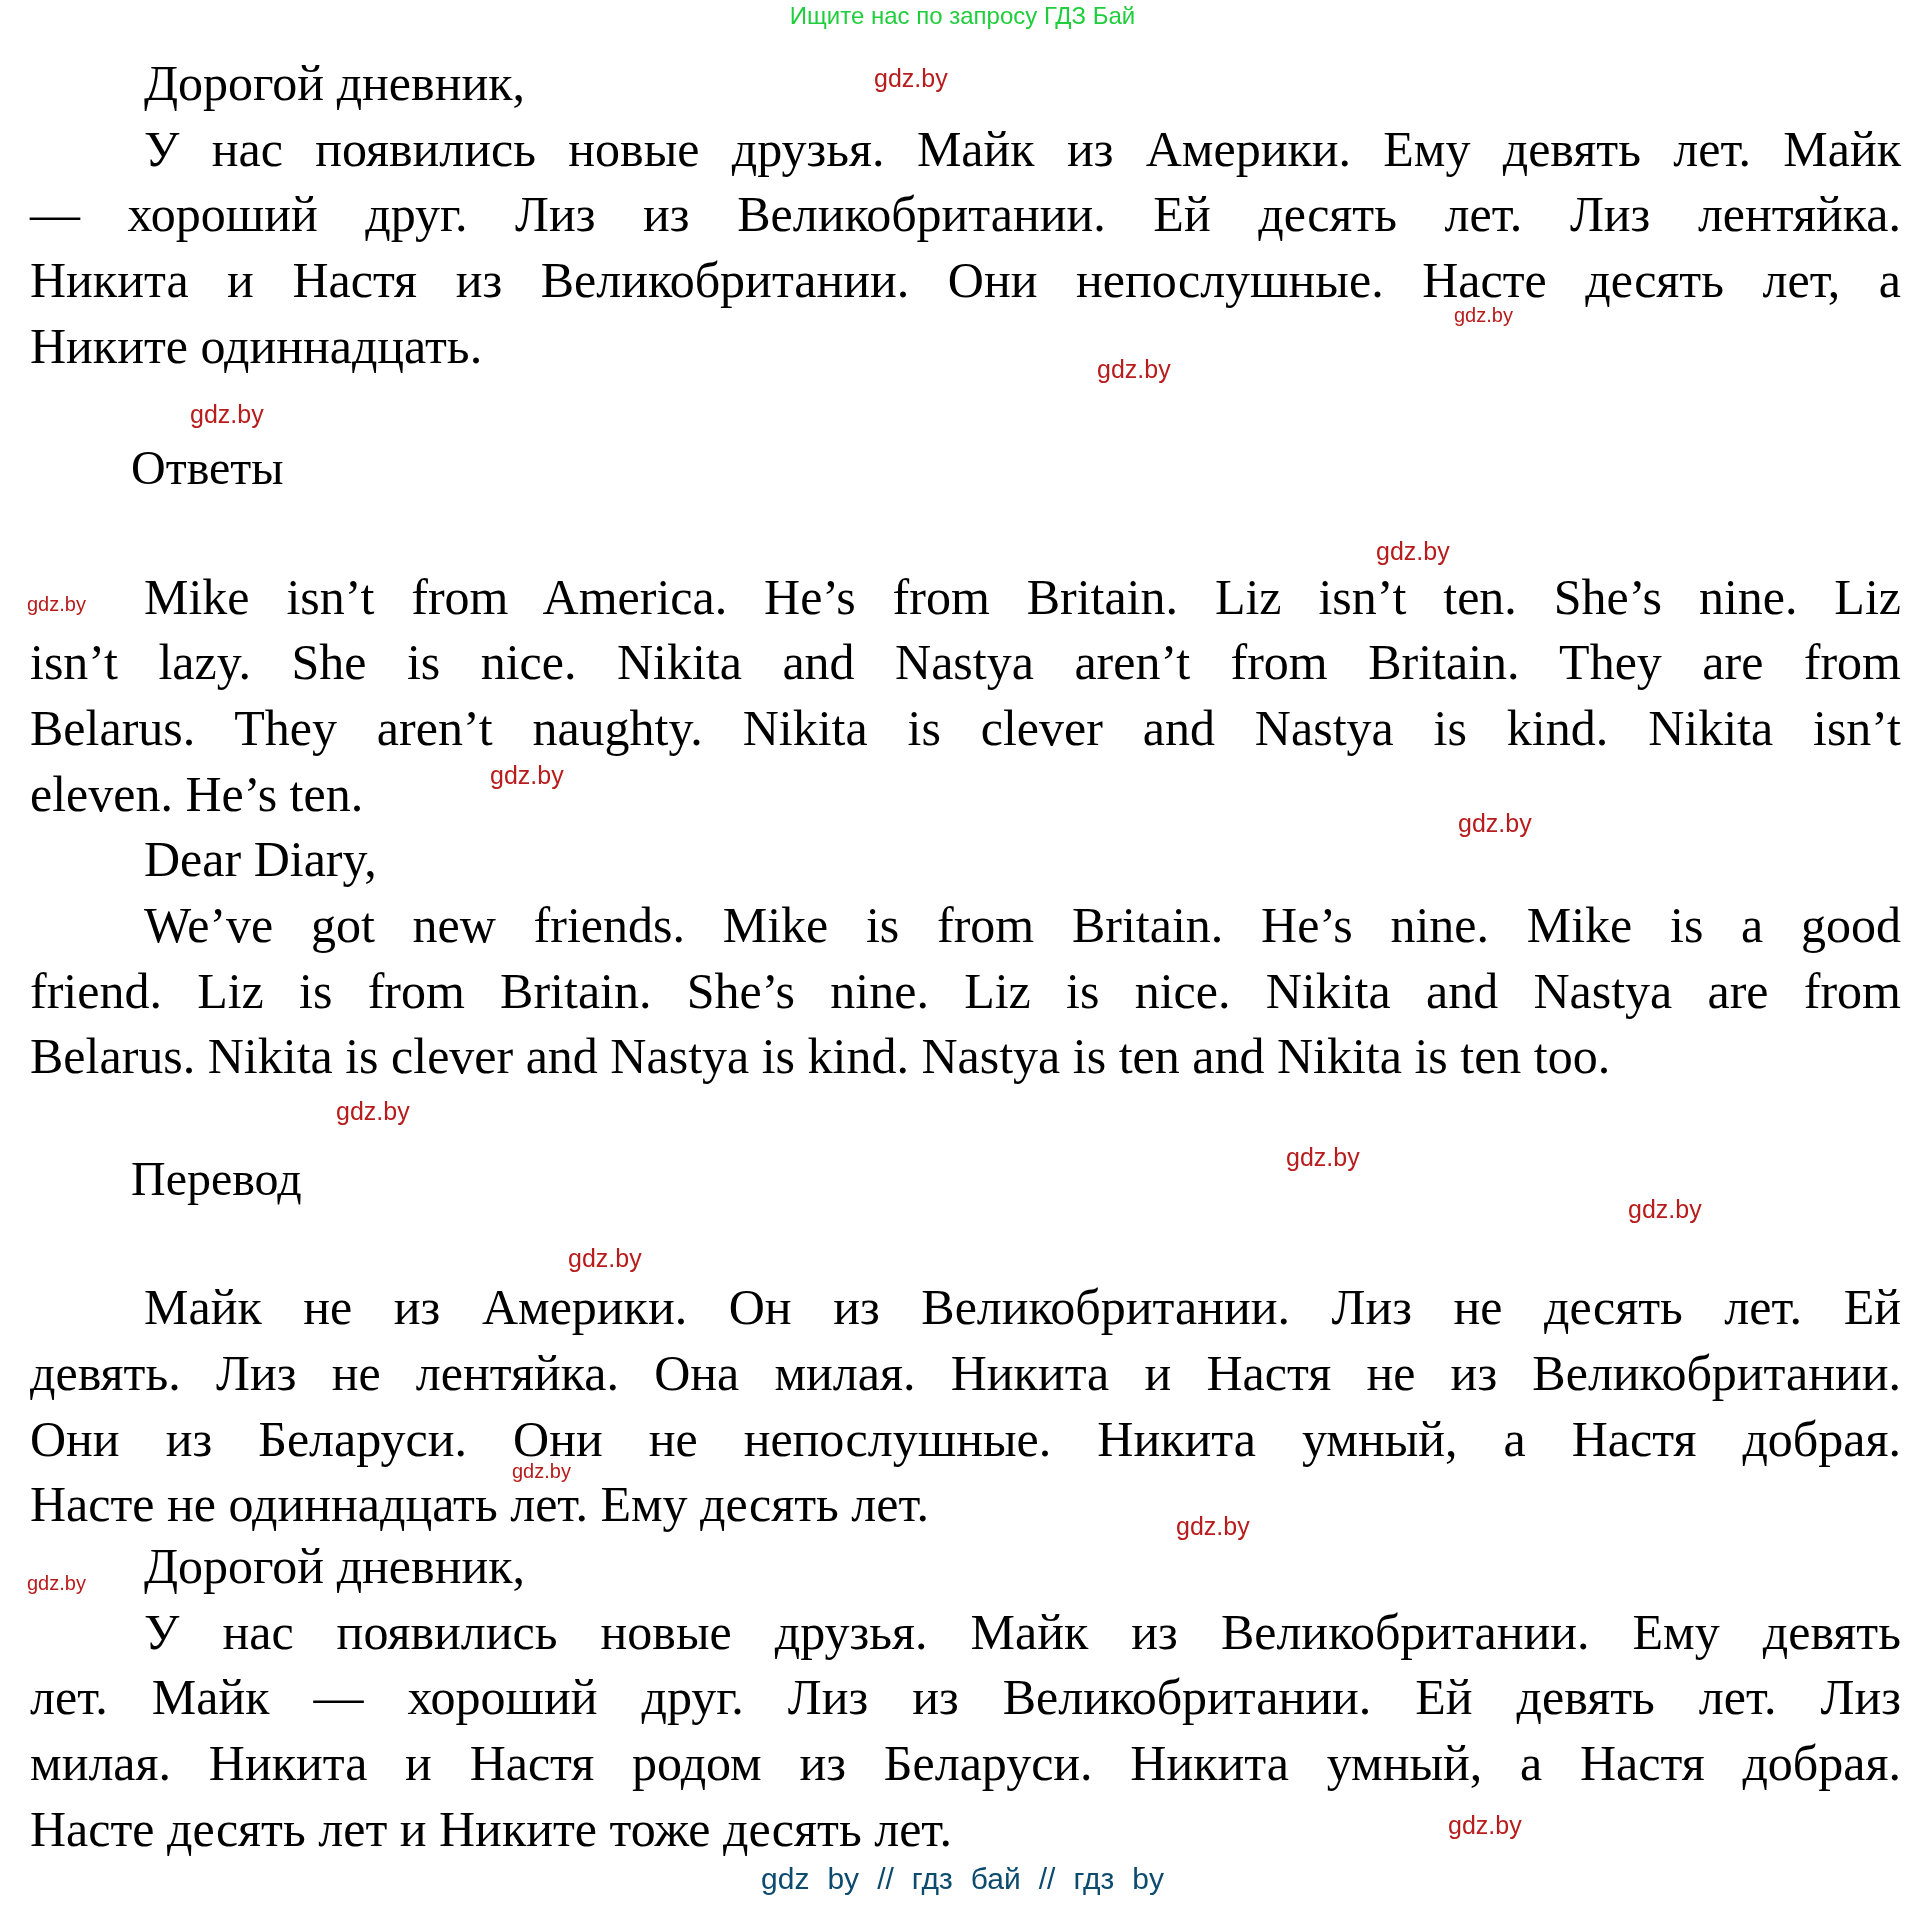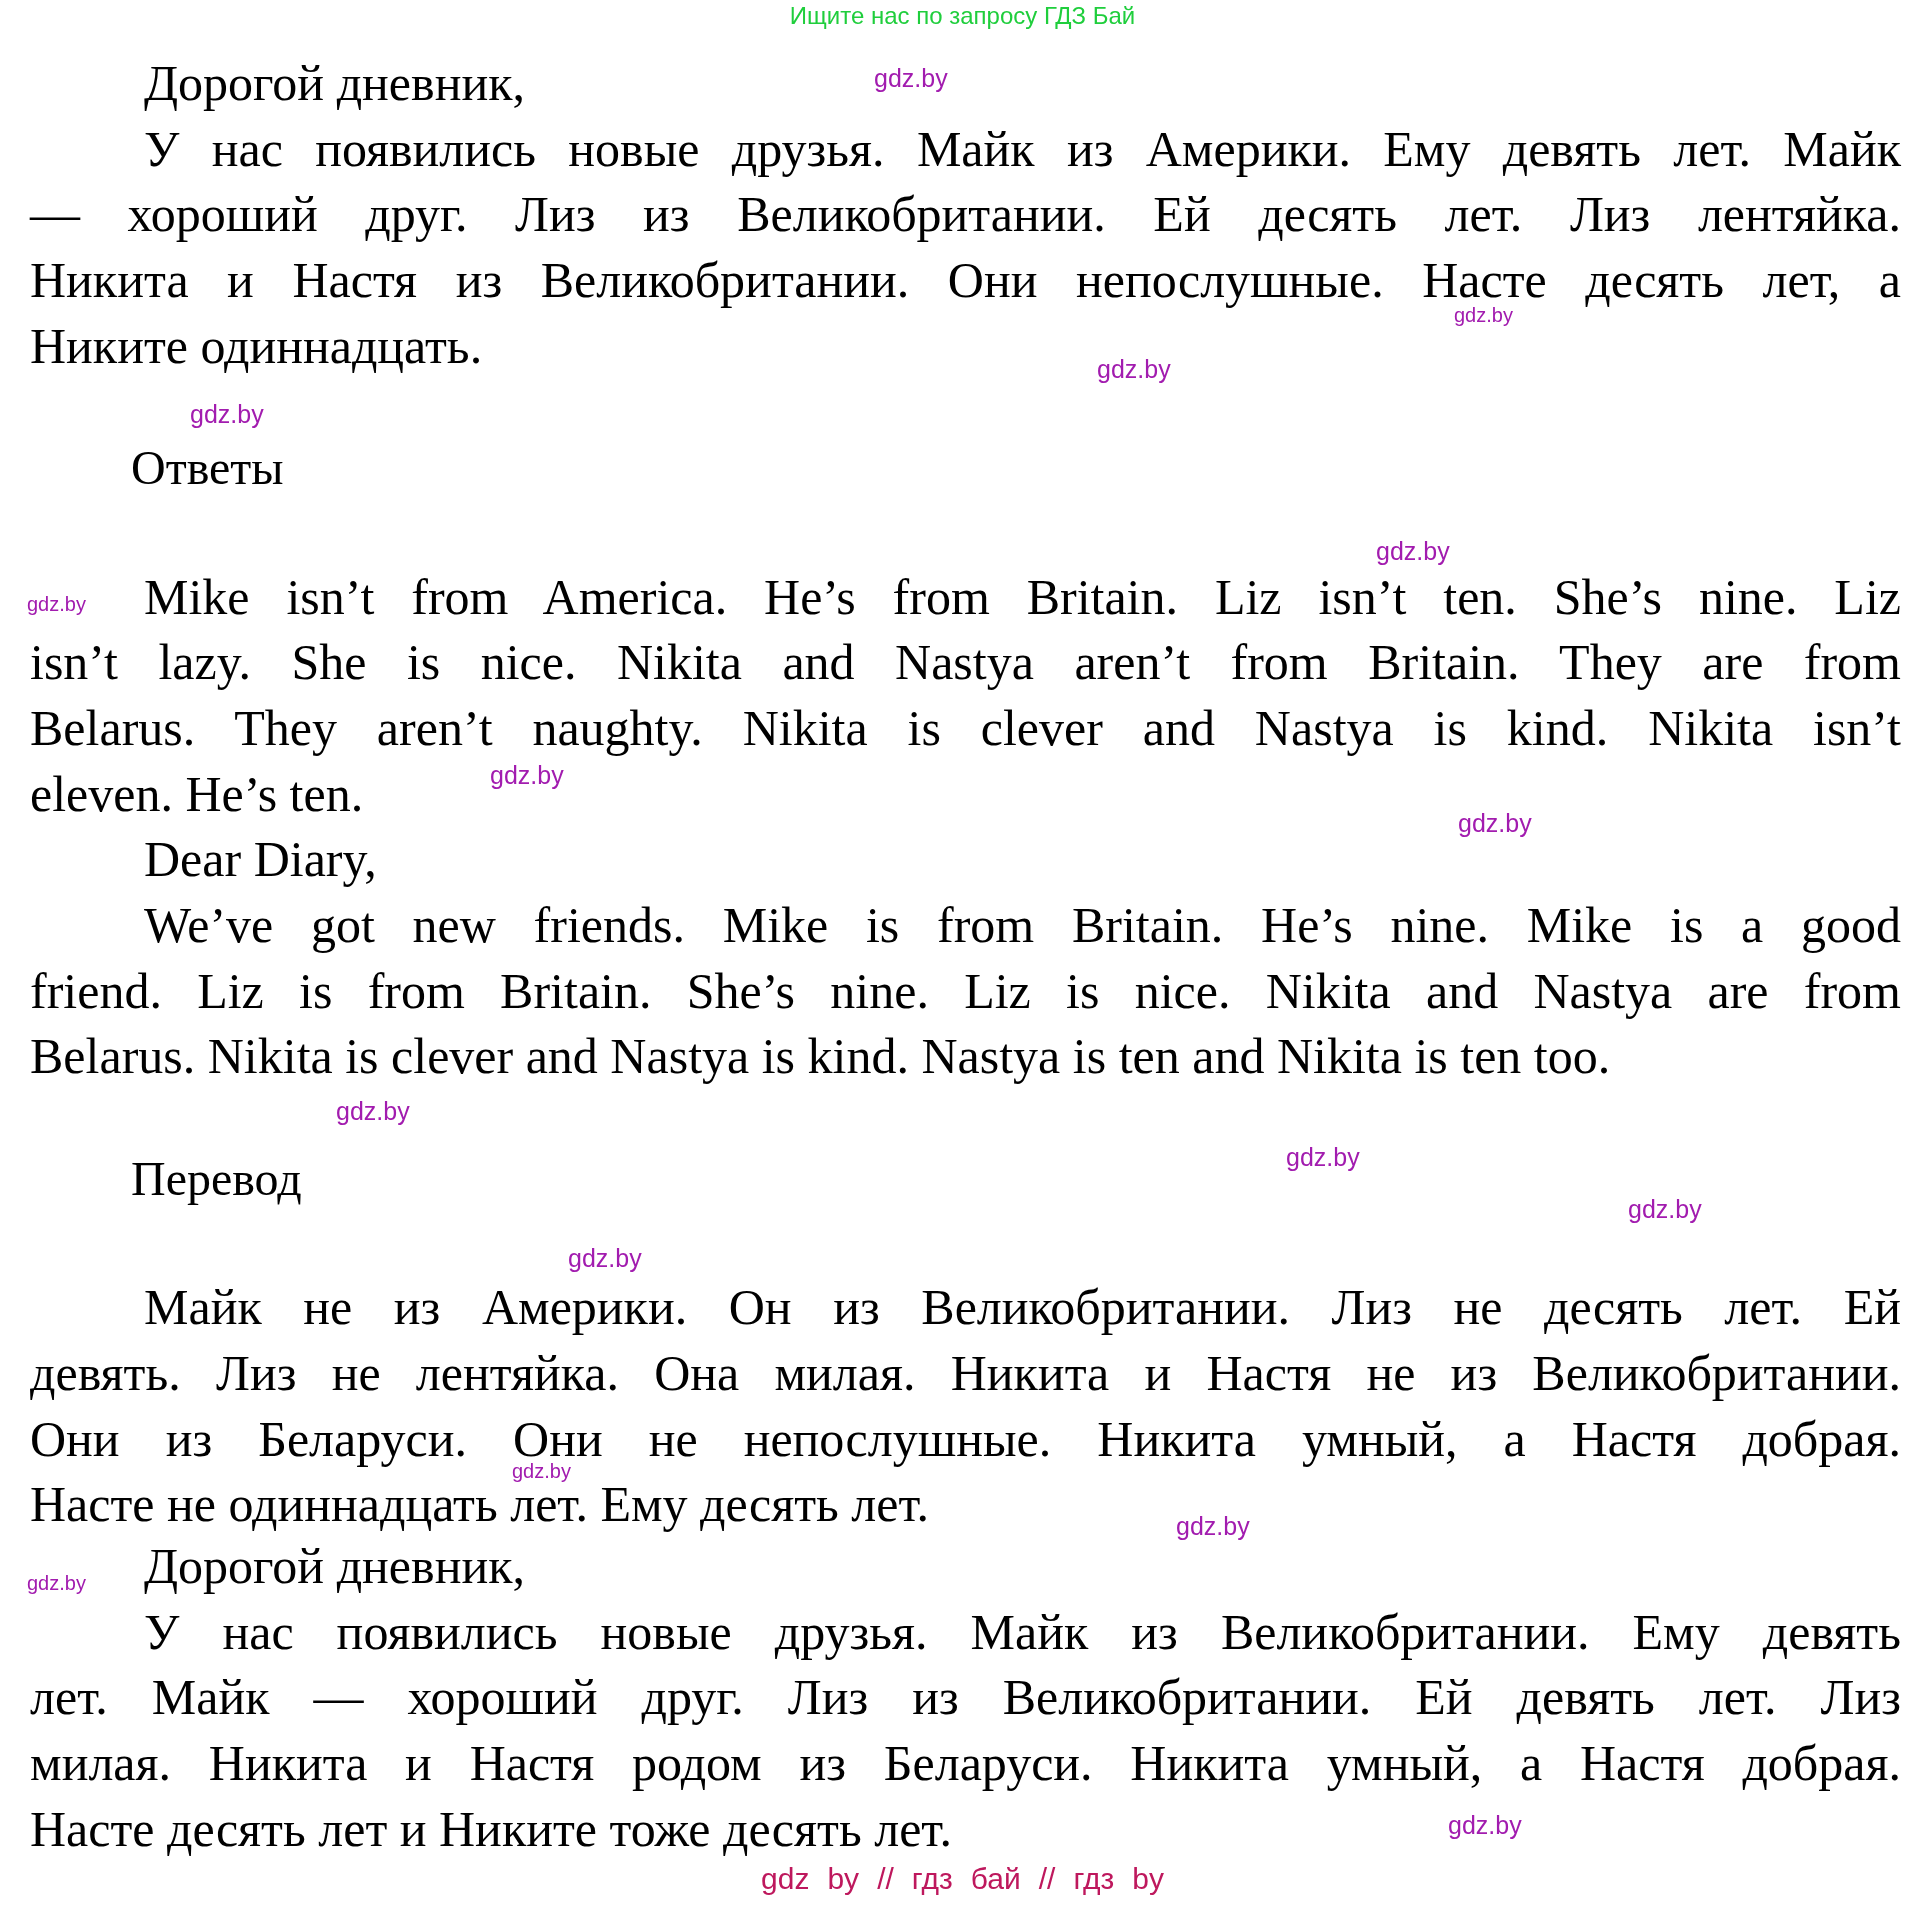--- a/index.html
+++ b/index.html
@@ -7,21 +7,21 @@
         font-family:"Liberation Serif", serif;color:#000;}
   .ln{position:absolute;left:30px;width:1871px;font-size:50px;line-height:58px;
       white-space:nowrap;color:#000;}
   .ln.just{white-space:normal;text-align:justify;text-align-last:justify;}
   .ln.ind{padding-left:114px;width:1757px;}
   .heading{position:absolute;left:131px;font-size:48px;line-height:56px;font-weight:normal;}
   .banner{position:absolute;top:1.9px;left:0;width:100%;text-align:center;
           font-family:"Liberation Sans", sans-serif;font-size:24px;}
   .footer{position:absolute;top:1862px;left:0;width:100%;text-align:center;
           font-family:"Liberation Sans", sans-serif;font-size:30px;word-spacing:9.7px;}
-  .wm{position:absolute;font-family:"Liberation Sans", sans-serif;color:#a21caf;
+  .wm{position:absolute;font-family:"Liberation Sans", sans-serif;color:#b91c1c;
       font-size:25px;line-height:29px;}
   .wm.sm{font-size:20px;line-height:23px;}
 </style>
 </head>
 <body>
 
 <div id="page">
 
   <div class="banner" style="color:#1fce3c;">Ищите нас по запросу ГДЗ Бай</div>
 
@@ -66,16 +66,16 @@
   <span class="wm" style="left:1458px;top:809px;">gdz.by</span>
   <span class="wm" style="left:336px;top:1097px;">gdz.by</span>
   <span class="wm" style="left:1286px;top:1143px;">gdz.by</span>
   <span class="wm" style="left:1628px;top:1195px;">gdz.by</span>
   <span class="wm" style="left:568px;top:1244px;">gdz.by</span>
   <span class="wm sm" style="left:512px;top:1460px;">gdz.by</span>
   <span class="wm" style="left:1176px;top:1512px;">gdz.by</span>
   <span class="wm sm" style="left:27px;top:1572px;">gdz.by</span>
   <span class="wm" style="left:1448px;top:1811px;">gdz.by</span>
 
-  <div class="footer" style="color:#be185d;">gdz by // гдз бай // гдз by</div>
+  <div class="footer" style="color:#0c4a6e;">gdz by // гдз бай // гдз by</div>
 
 </div>
 
 
 </body></html>

